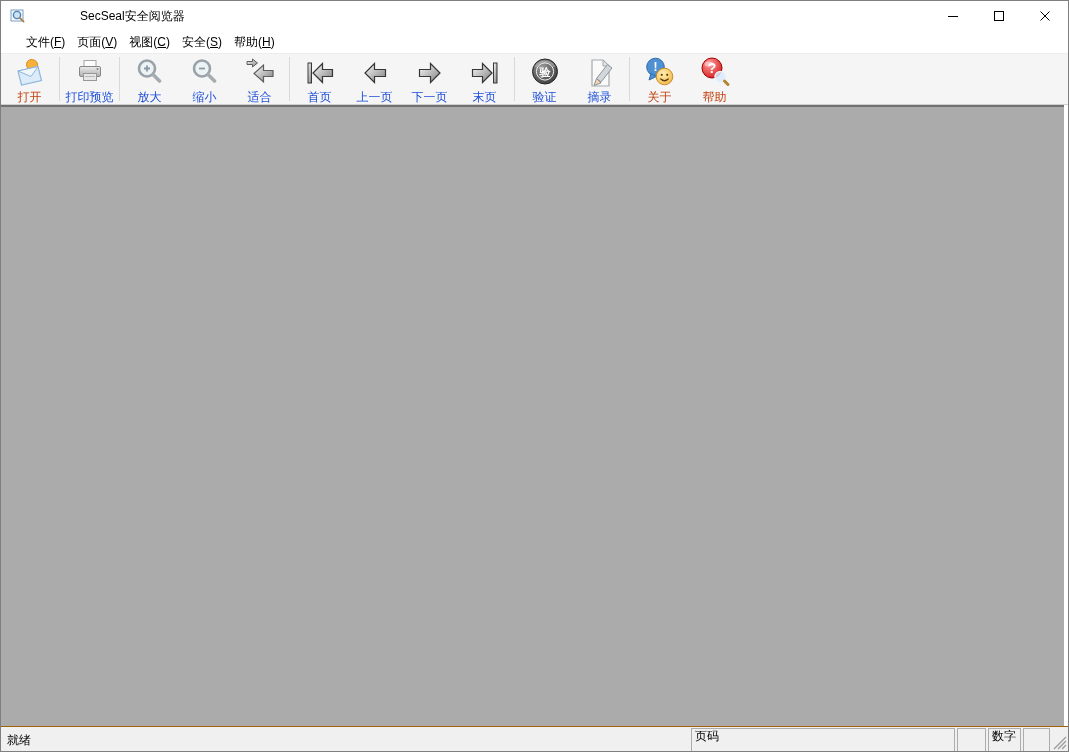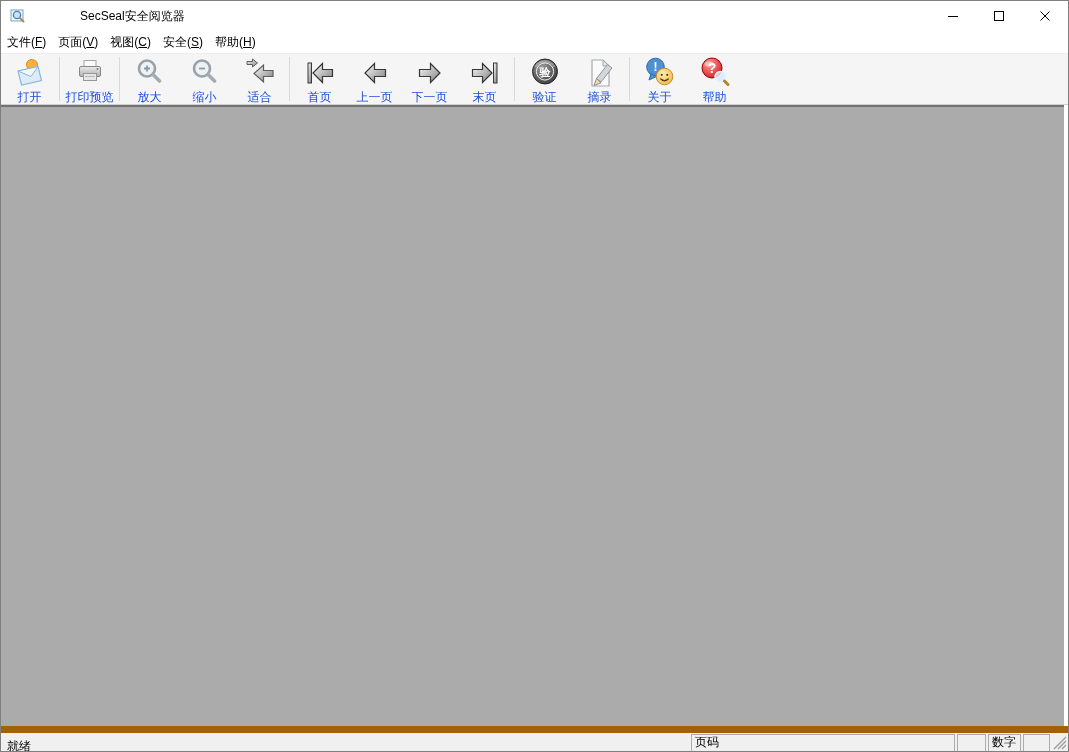--- a/index.html
+++ b/index.html
@@ -8,39 +8,39 @@
   .window { position:relative; width:1069px; height:752px; background:#fff; border:1px solid #7f7f7f; overflow:hidden; }
 
   
   .titlebar { height:30px; background:#fff; display:flex; align-items:center; padding-left:9px;gap:47px; }
   .app-icon { width:16px; height:16px; margin-right:7px; flex:0 0 auto; }
   .title-text { font-size:12px; white-space:nowrap; }
   .win-controls { margin-left:auto; display:flex; height:100%; }
   .win-btn { width:46px; height:100%; display:flex; align-items:center; justify-content:center; }
 
   
-  .menubar { height:22px; background:#fff; display:flex; align-items:center; padding-left:0; }
+  .menubar { height:22px; background:#fff; display:flex; align-items:center; padding-left:19px; }
   .menu-item { padding:3px 6px; white-space:nowrap; }
   .menu-item .mnemonic { text-decoration:underline; }
 
   
   .toolbar { height:52px; background:#f5f5f6; border-top:1px solid #ededee; border-bottom:1px solid #cfcfcf; display:flex; align-items:stretch; padding-left:1px; }
   .tb-btn { width:55px; display:flex; flex-direction:column; align-items:center; padding-top:3px; }
   .tb-icon { width:32px; height:32px; flex:0 0 auto; }
-  .tb-label { font-size:12px; margin-top:0; white-space:nowrap; color:#1d4ed8; }
+  .tb-label { font-size:12px; margin-top:0; white-space:nowrap; color:#c2410c; }
   .tb-btn.disabled .tb-label { color:#1d4ed8; }
   .tb-btn.disabled .tb-icon { opacity:.88; }
   .tb-sep { width:1px; background:#d9d9d9; margin:3px 2px; }
 
   
   .main { position:absolute; top:104px; left:0; right:0; bottom:25px; background:#fff; }
   .content { position:absolute; top:0; left:0; right:4px; bottom:0; background:#ababab; border-top:2px solid #717171; }
 
   
-  .statusbar { position:absolute; left:0; right:0; bottom:0; height:25px; background:#f0f0f0; border-top:7px solid #a16207; }
+  .statusbar { position:absolute; left:0; right:0; bottom:0; height:25px; background:#f0f0f0; border-top:1px solid #a16207; }
   .status-text { position:absolute; left:6px; top:5px; }
   .sb-field { position:absolute; top:1px; height:34px; border:1px solid #acacac; background:#f0f0f0; padding-left:3px; line-height:15px; font-size:12px; overflow:hidden; white-space:nowrap; }
   .sb-field.f0 { left:690px; width:264px; }
   .sb-field.f1 { left:956px; width:29px; }
   .sb-field.f2 { left:987px; width:33px; }
   .sb-field.f3 { left:1022px; width:27px; }
   .resize-grip { position:absolute; right:1px; bottom:1px; width:14px; height:14px; }
 
   .defs-holder { position:absolute; width:0; height:0; overflow:hidden; }
   svg text { font-family:"Liberation Sans","DejaVu Sans",sans-serif; }

